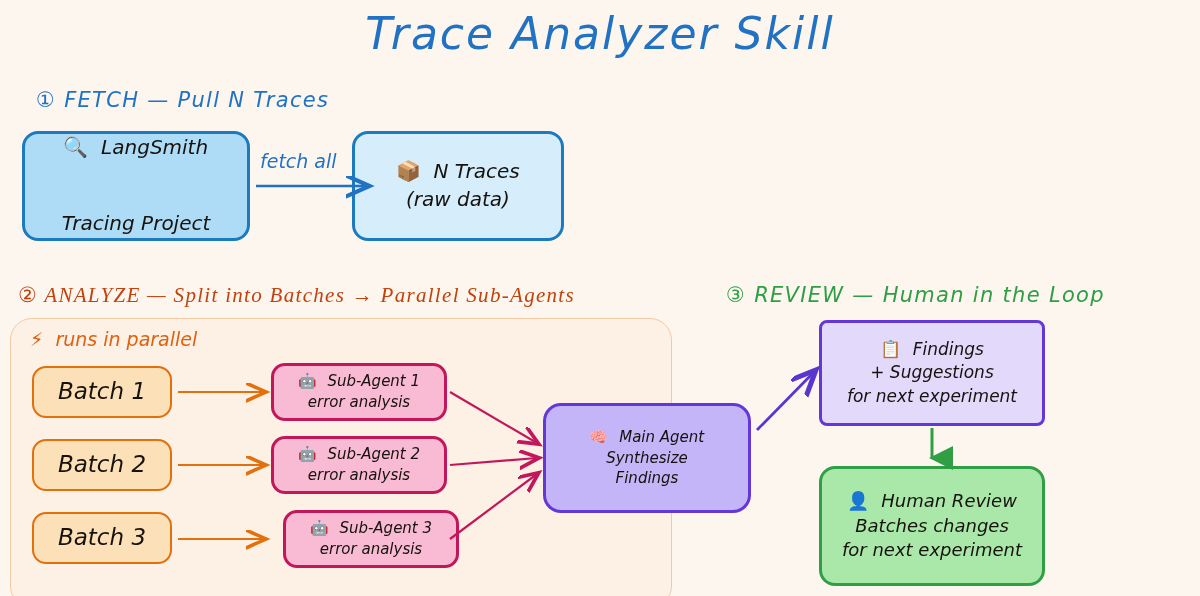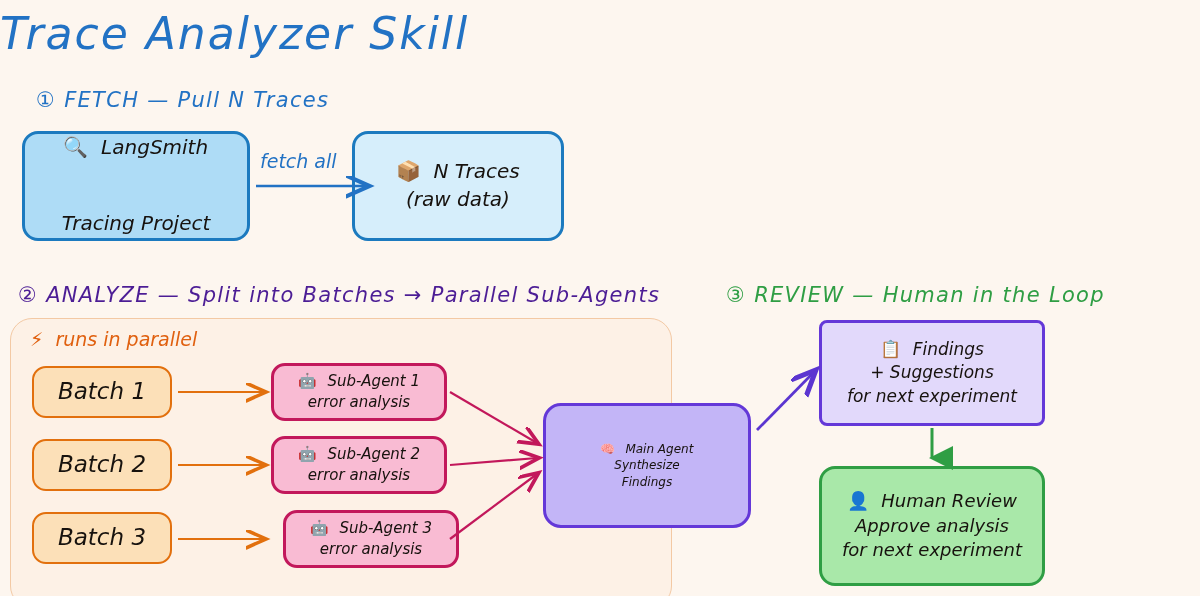--- a/index.html
+++ b/index.html
@@ -20,36 +20,37 @@
   .hand {
     font-family: "DejaVu Sans", sans-serif;
     font-style: italic;
   }
   
   #title {
     position: absolute;
     left: 0;
     top: 8px;
     width: 1200px;
+    text-align: center;
     font-size: 44px;
     letter-spacing: 2px;
     color: #2272C4;
     font-style: italic;
     font-weight: 500;
   }
   
   .sec-head {
     position: absolute;
     font-size: 21px;
     font-style: italic;
     letter-spacing: 1.3px;
     white-space: nowrap;
   }
   #sec1 { left: 36px; top: 88px; color: #2272C4; }
-  #sec2 { left: 18px; top: 283px; color: #4c1d95; }
+  #sec2 { left: 18px; top: 283px; color: #c2410c; font-family: Liberation Serif, serif; }
   #sec3 { left: 726px; top: 283px; color: #2F9E44; }
   .sec-num { font-style: normal; }
 
   
   .node {
     position: absolute;
     box-sizing: border-box;
     border-radius: 16px;
     display: flex;
     flex-direction: column;
@@ -107,23 +108,23 @@
   .subagent {
     left: 271px; width: 176px; height: 58px;
     background: #F9BBD3; border: 3px solid #C2185B;
     font-size: 15px; border-radius: 14px;
   }
   #sub1 { top: 363px; }
   #sub2 { top: 436px; }
   #sub3 { top: 510px; margin-left: 12px; }
 
   #box-main {
-    left: 543px; top: 403px; width: 208px; height: 125px;
+    left: 543px; top: 403px; width: 208px; height: 110px;
     background: #C3B5F7; border: 3px solid #6438D8;
-    font-size: 12px; border-radius: 18px;
+    font-size: 15px; border-radius: 18px;
   }
 
   
   #box-findings {
     left: 819px; top: 320px; width: 226px; height: 106px;
     background: #E2D9FB; border: 3px solid #6438D8;
     font-size: 17px; border-radius: 8px;
   }
   #box-human {
     left: 819px; top: 466px; width: 226px; height: 120px;
@@ -242,21 +243,21 @@
     </div>
     <div class="ln">+ Suggestions</div>
     <div class="ln">for next experiment</div>
   </div>
 
   <div class="node" id="box-human">
     <div class="ln">
       <span class="emoji">👤</span>
       <span>Human Review</span>
     </div>
-    <div class="ln">Approve analysis</div>
+    <div class="ln">Batches changes</div>
     <div class="ln">for next experiment</div>
   </div>
 
   <svg class="overlay" viewBox="0 0 1200 596">
     <defs>
       <marker id="ah-blue" markerWidth="11" markerHeight="11" refX="8" refY="4" orient="auto">
         <path d="M0,0 L9,4 L0,8" fill="none" stroke="#2272C4" stroke-width="1.6" stroke-linecap="round"></path>
       </marker>
       <marker id="ah-orange" markerWidth="11" markerHeight="11" refX="8" refY="4" orient="auto">
         <path d="M0,0 L9,4 L0,8" fill="none" stroke="#E2700D" stroke-width="1.6" stroke-linecap="round"></path>

